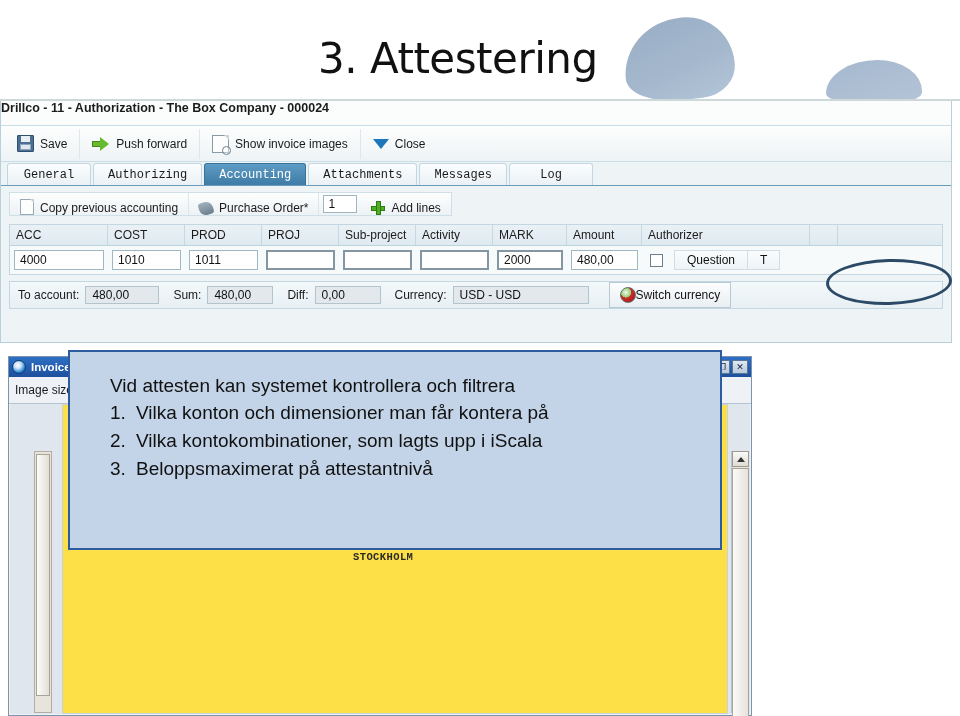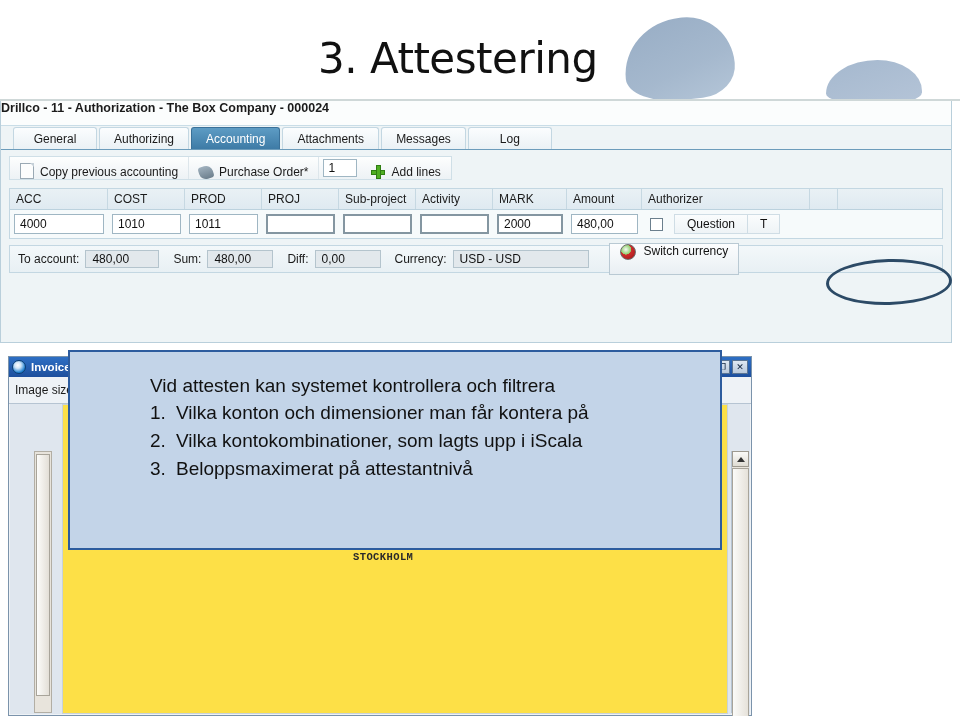--- a/index.html
+++ b/index.html
@@ -76,22 +76,22 @@
   
   .ic-plus{width:14px;height:14px;position:relative;}
   .ic-plus:before{content:"";position:absolute;left:0;top:4.5px;width:14px;height:5px;background:#4fae22;border:1px solid #2f7d12;box-sizing:border-box;}
   .ic-plus:after{content:"";position:absolute;left:4.5px;top:0;width:5px;height:14px;background:#4fae22;border:1px solid #2f7d12;box-sizing:border-box;}
   
   .ic-globe{width:14px;height:14px;border-radius:50%;
     background:radial-gradient(circle at 35% 32%,#f4f9f4 0%,#8fce6a 38%,#cf2d2d 39%,#9c1616 100%);
     border:1px solid #6d6d6d;}
 
   
-  .tabs{height:24px;display:flex;align-items:flex-end;padding-left:12px;
-    background:#eef4f6;border-bottom:1px solid #6c9cbb;box-sizing:border-box;}
+  .tabs{height:24px;display:flex;align-items:flex-end;padding-left:6px;
+    background:#eef4f6;border-bottom:1px solid #6c9cbb;box-sizing:border-box;font-family:Liberation Mono, monospace;}
   .tab{
     height:22px;min-width:84px;padding:0 14px;display:flex;align-items:center;justify-content:center;
     font-size:12px;color:#1a1a1a;background:linear-gradient(#fbfdfe,#eaf1f5);
     border:1px solid #c3d7e2;border-bottom:none;border-radius:3px 3px 0 0;margin-right:2px;
     box-sizing:border-box;white-space:nowrap;
   }
   .tab.active{
     background:linear-gradient(#5d9cc4,#3e7ba6);color:#ffffff;border-color:#3a7199;
   }
 
@@ -132,21 +132,21 @@
     font-size:12px;color:#111;background:linear-gradient(#fafcfd,#eef3f6);border:1px solid #cfdde5;box-sizing:border-box;}
 
   
   .totals{
     margin:6px 8px 0 8px;height:28px;display:flex;align-items:center;gap:6px;padding:0 8px;
     background:linear-gradient(#f3f8fa,#e8f0f4);border:1px solid #c3d7e2;box-sizing:border-box;
   }
   .tl{font-size:12px;color:#1a1a1a;white-space:nowrap;}
   .tv{height:18px;background:#e2e8ec;border:1px solid #b4c4cd;font-size:12px;color:#111;
     display:flex;align-items:center;padding:0 6px;box-sizing:border-box;}
-  .switch-cur{margin-left:14px;height:32px;display:flex;gap:8px;padding:0 10px;
+  .switch-cur{margin-left:14px;height:26px;display:flex;align-items:center;gap:0;padding:0 10px;
     background:linear-gradient(#fcfdfe,#e9eff3);border:1px solid #b9c9d3;font-size:12px;color:#111;box-sizing:border-box;white-space:nowrap;}
 
   
   .ellipse{
     position:absolute;left:826px;top:259px;width:126px;height:46px;
     border:3px solid #2c4a66;border-radius:50%;z-index:14;box-sizing:border-box;
     transform:rotate(-1.5deg);
   }
 
   
@@ -179,41 +179,59 @@
   .vs-tri-up{width:0;height:0;border-left:4px solid transparent;border-right:4px solid transparent;border-bottom:5px solid #333;}
   .vs-thumb{position:absolute;top:17px;left:0;width:17px;height:300px;background:linear-gradient(90deg,#fbfbf9,#e6e2da);border:1px solid #a8a49a;box-sizing:border-box;}
   .lscroll{position:absolute;left:24px;top:47px;bottom:1px;width:18px;background:#e8e4dc;border:1px solid #b2aea4;box-sizing:border-box;}
   .lscroll-thumb{position:absolute;left:1px;top:2px;width:14px;bottom:16px;background:linear-gradient(90deg,#fcfcfa,#e3dfd7);border:1px solid #a8a49a;box-sizing:border-box;}
 
   
   .callout{
     position:absolute;left:68px;top:350px;width:654px;height:200px;
     background:#c3d4e8;border:2px solid #2d5c9e;box-sizing:border-box;z-index:20;
   }
-  .callout-inner{padding:24px 0 0 40px;margin-left:40px;}
+  .callout-inner{padding:24px 0 0 40px;}
   .co-lead{font-size:19px;color:#111;line-height:1.0;margin-bottom:8px;white-space:nowrap;}
   .co-item{display:flex;font-size:19px;color:#111;line-height:1.0;margin-bottom:9px;white-space:nowrap;}
   .co-num{width:26px;flex:0 0 26px;}
 </style>
 </head>
 <body>
 
 <div id="root">
 
   <div class="blob blob-a"></div>
   <div class="blob blob-b"></div>
   <div class="slide-title">3. Attestering</div>
   <div class="title-rule"></div>
 
   <div class="app">
 
     <div class="app-titlebar">
       <span class="app-title">Drillco - 11 - Authorization - The Box Company - 000024</span>
     </div>
 
+    <div class="toolbar">
+      <div class="tb-btn">
+        <span class="ic ic-floppy"></span>
+        <span>Save</span>
+      </div>
+      <div class="tb-btn">
+        <span class="ic ic-arrow"></span>
+        <span>Push forward</span>
+      </div>
+      <div class="tb-btn">
+        <span class="ic ic-doc"></span>
+        <span>Show invoice images</span>
+      </div>
+      <div class="tb-btn">
+        <span class="ic ic-tri"></span>
+        <span>Close</span>
+      </div>
+    </div>
 
     <div class="tabs">
       <div class="tab">General</div>
       <div class="tab">Authorizing</div>
       <div class="tab active">Accounting</div>
       <div class="tab">Attachments</div>
       <div class="tab">Messages</div>
       <div class="tab">Log</div>
     </div>
 

